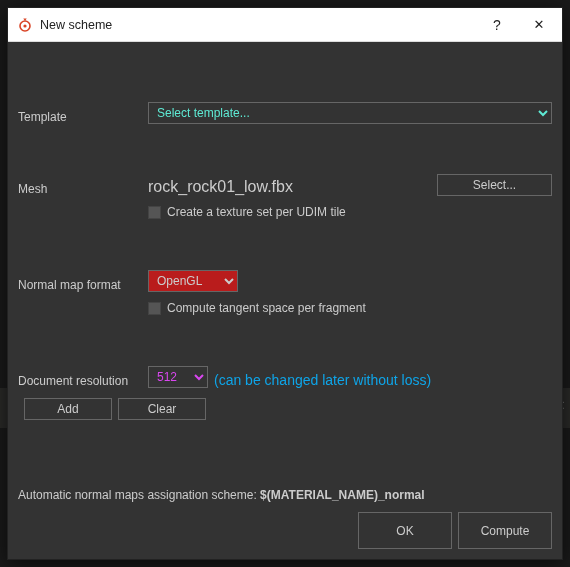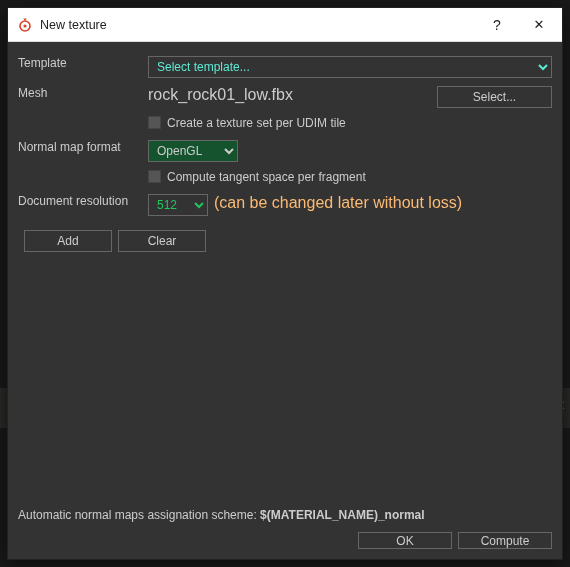--- a/index.html
+++ b/index.html
@@ -13,49 +13,49 @@
   }
   .titlebar {
     height: 34px; background: #fff; display: flex; align-items: center; padding: 0 2px 0 8px;
     border-bottom: 1px solid #ddd; flex-shrink: 0;
   }
   .app-icon { width: 18px; height: 18px; margin-right: 6px; display: flex; align-items: center; justify-content: center; }
   .title-text { font-size: 12.5px; color: #222; flex: 1; }
   .title-btn { width: 42px; height: 32px; display: flex; align-items: center; justify-content: center; font-size: 14px; color: #222; cursor: pointer; }
   .title-btn.close { font-size: 13px; }
   .content { flex: 1; padding: 14px 10px 10px 10px; color: #ccc; font-size: 12px; display: flex; flex-direction: column; }
-  .row { display: flex; align-items: flex-start; min-height: 26px; margin-bottom: 4px; }
+  .row { display: flex; align-items: flex-end; min-height: 26px; margin-bottom: 4px; margin-top: 42px; }
   .label-col { width: 130px; color: #ccc; font-size: 12px; }
   .label-col.narrow { width: 130px; }
   select.template {
     flex: 1; height: 22px; background: #333; color: #5eead4; border: 1px solid #666;
     font-size: 12px; padding: 0 4px; outline: none;
   }
   select.small {
-    width: 90px; height: 22px; background: #14532d; color: #ccc; border: 1px solid #666;
+    width: 90px; height: 22px; background: #b91c1c; color: #ccc; border: 1px solid #666;
     font-size: 12px; padding: 0 4px; outline: none;
   }
   select.res {
-    width: 60px; height: 22px; background: #333; color: #22c55e; border: 1px solid #666;
+    width: 60px; height: 22px; background: #333; color: #d946ef; border: 1px solid #666;
     font-size: 12px; padding: 0 4px; outline: none;
   }
   .mesh-name { color: #ccc; font-size: 16px; flex: 1; }
   .btn {
     height: 22px; background: #333; border: 1px solid #666; color: #ccc;
     font-size: 12px; cursor: pointer; display: inline-flex; align-items: center; justify-content: center;
   }
   .btn.select { width: 115px; }
   .btn.wide { width: 88px; margin-left: 6px; }
-  .btn.bottom { width: 94px; margin-left: 6px; height: 17px; }
-  .checkbox-row { display: flex; min-height: 24px; padding-left: 130px; }
+  .btn.bottom { width: 94px; margin-left: 6px; height: 37px; }
+  .checkbox-row { display: flex; align-items: center; min-height: 24px; padding-left: 130px; }
   .cb {
     width: 13px; height: 13px; background: #555; border: 1px solid #444; margin-right: 6px; flex-shrink: 0;
   }
   .cb-label { font-size: 12px; color: #ccc; }
-  .note { font-size: 16px; color: #fdba74; margin-left: 6px; }
+  .note { font-size: 14px; color: #0ea5e9; margin-left: 6px; }
   .import-row { display: flex; align-items: center; margin-top: 6px; }
   .import-text { flex: 1; font-size: 12px; color: #ccc; }
   .spacer { flex: 1; }
   .scheme { font-size: 12px; color: #ccc; margin-bottom: 10px; }
   .scheme b { font-weight: 700; }
   .bottom-row { display: flex; justify-content: flex-end; }
 </style>
 </head>
 <body>
 
@@ -64,21 +64,21 @@
 
 <div class="dialog">
   <div class="titlebar">
     <span class="app-icon">
       <svg width="16" height="16" viewBox="0 0 16 16">
         <circle cx="8" cy="9" r="5" fill="none" stroke="#d94426" stroke-width="1.6"></circle>
         <circle cx="8" cy="9" r="1.6" fill="#d94426"></circle>
         <path d="M8 4 L6.3 1.4 L9.7 1.4 Z" fill="#d94426"></path>
       </svg>
     </span>
-    <span class="title-text">New texture</span>
+    <span class="title-text">New scheme</span>
     <div class="title-btn">?</div>
     <div class="title-btn close">✕</div>
   </div>
 
   <div class="content">
 
     <div class="row">
       <div class="label-col">Template</div>
       <select class="template">
         <option>Select template...</option>

